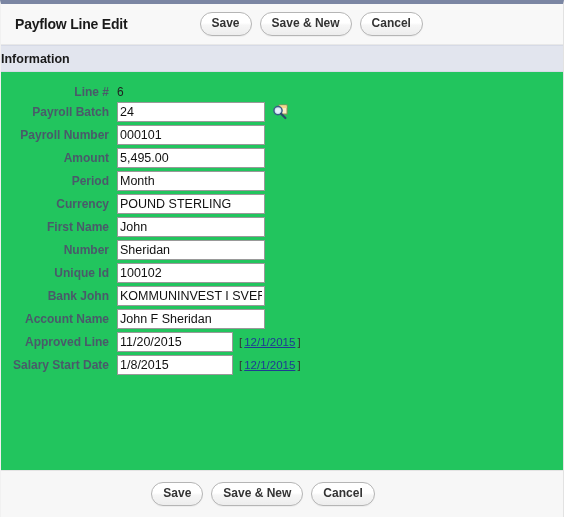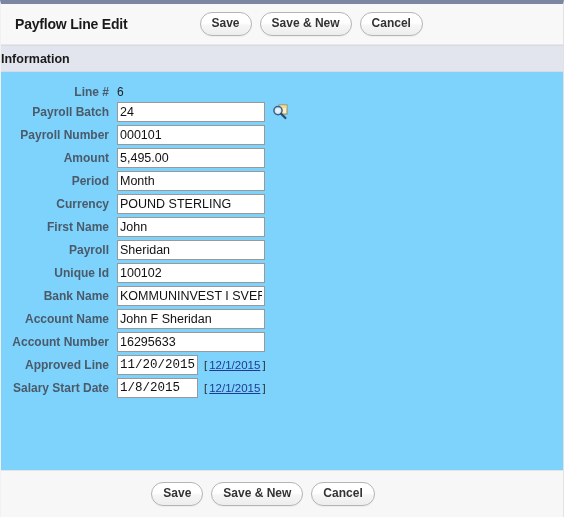--- a/index.html
+++ b/index.html
@@ -81,21 +81,21 @@
   }
   .section-header-title {
     font-size: 12.5px;
     font-weight: bold;
     color: #1a1a1a;
   }
 
   
   .form-area {
     flex: 1;
-    background: #7dd3fc;
+    background: #22c55e;
     padding-top: 9px;
     overflow: hidden;
   }
   table.form-table {
     border-collapse: collapse;
     width: 100%;
   }
   td.label-cell {
     width: 108px;
     text-align: right;
@@ -124,21 +124,21 @@
     color: #111111;
     background: #ffffff;
     border: 1px solid #999999;
     border-radius: 0;
     height: 20px;
     box-sizing: border-box;
     padding: 1px 2px;
     width: 148px;
     outline: none;
   }
-  input.text-input.narrow { width: 81px; font-family: Liberation Mono, monospace; }
+  input.text-input.narrow { width: 116px; }
 
   .field-inline {
     display: flex;
     align-items: center;
     gap: 6px;
   }
 
   
   .lookup-icon {
     width: 18px;
@@ -251,56 +251,48 @@
           </tr>
           <tr>
             <td class="label-cell">First Name</td>
             <td class="field-cell">
               <div class="field-inline">
                 <input class="text-input" type="text" value="John" style="">
               </div>
             </td>
           </tr>
           <tr>
-            <td class="label-cell">Payroll</td>
+            <td class="label-cell">Number</td>
             <td class="field-cell">
               <div class="field-inline">
                 <input class="text-input" type="text" value="Sheridan" style="">
               </div>
             </td>
           </tr>
           <tr>
             <td class="label-cell">Unique Id</td>
             <td class="field-cell">
               <div class="field-inline">
                 <input class="text-input" type="text" value="100102" style="">
               </div>
             </td>
           </tr>
           <tr>
-            <td class="label-cell">Bank Name</td>
+            <td class="label-cell">Bank John</td>
             <td class="field-cell">
               <div class="field-inline">
                 <input class="text-input" type="text" value="KOMMUNINVEST I SVERIGE" style="">
               </div>
             </td>
           </tr>
           <tr>
             <td class="label-cell">Account Name</td>
             <td class="field-cell">
               <div class="field-inline">
                 <input class="text-input" type="text" value="John F Sheridan" style="">
-              </div>
-            </td>
-          </tr>
-          <tr>
-            <td class="label-cell">Account Number</td>
-            <td class="field-cell">
-              <div class="field-inline">
-                <input class="text-input" type="text" value="16295633" style="">
               </div>
             </td>
           </tr>
           <tr>
             <td class="label-cell">Approved Line</td>
             <td class="field-cell">
               <div class="field-inline">
                 <input class="text-input narrow" type="text" value="11/20/2015" style="">
                 <span class="date-link-wrap"><span class="bracket">[</span><a class="date-link" href="#">12/1/2015</a><span class="bracket">]</span></span>
               </div>

